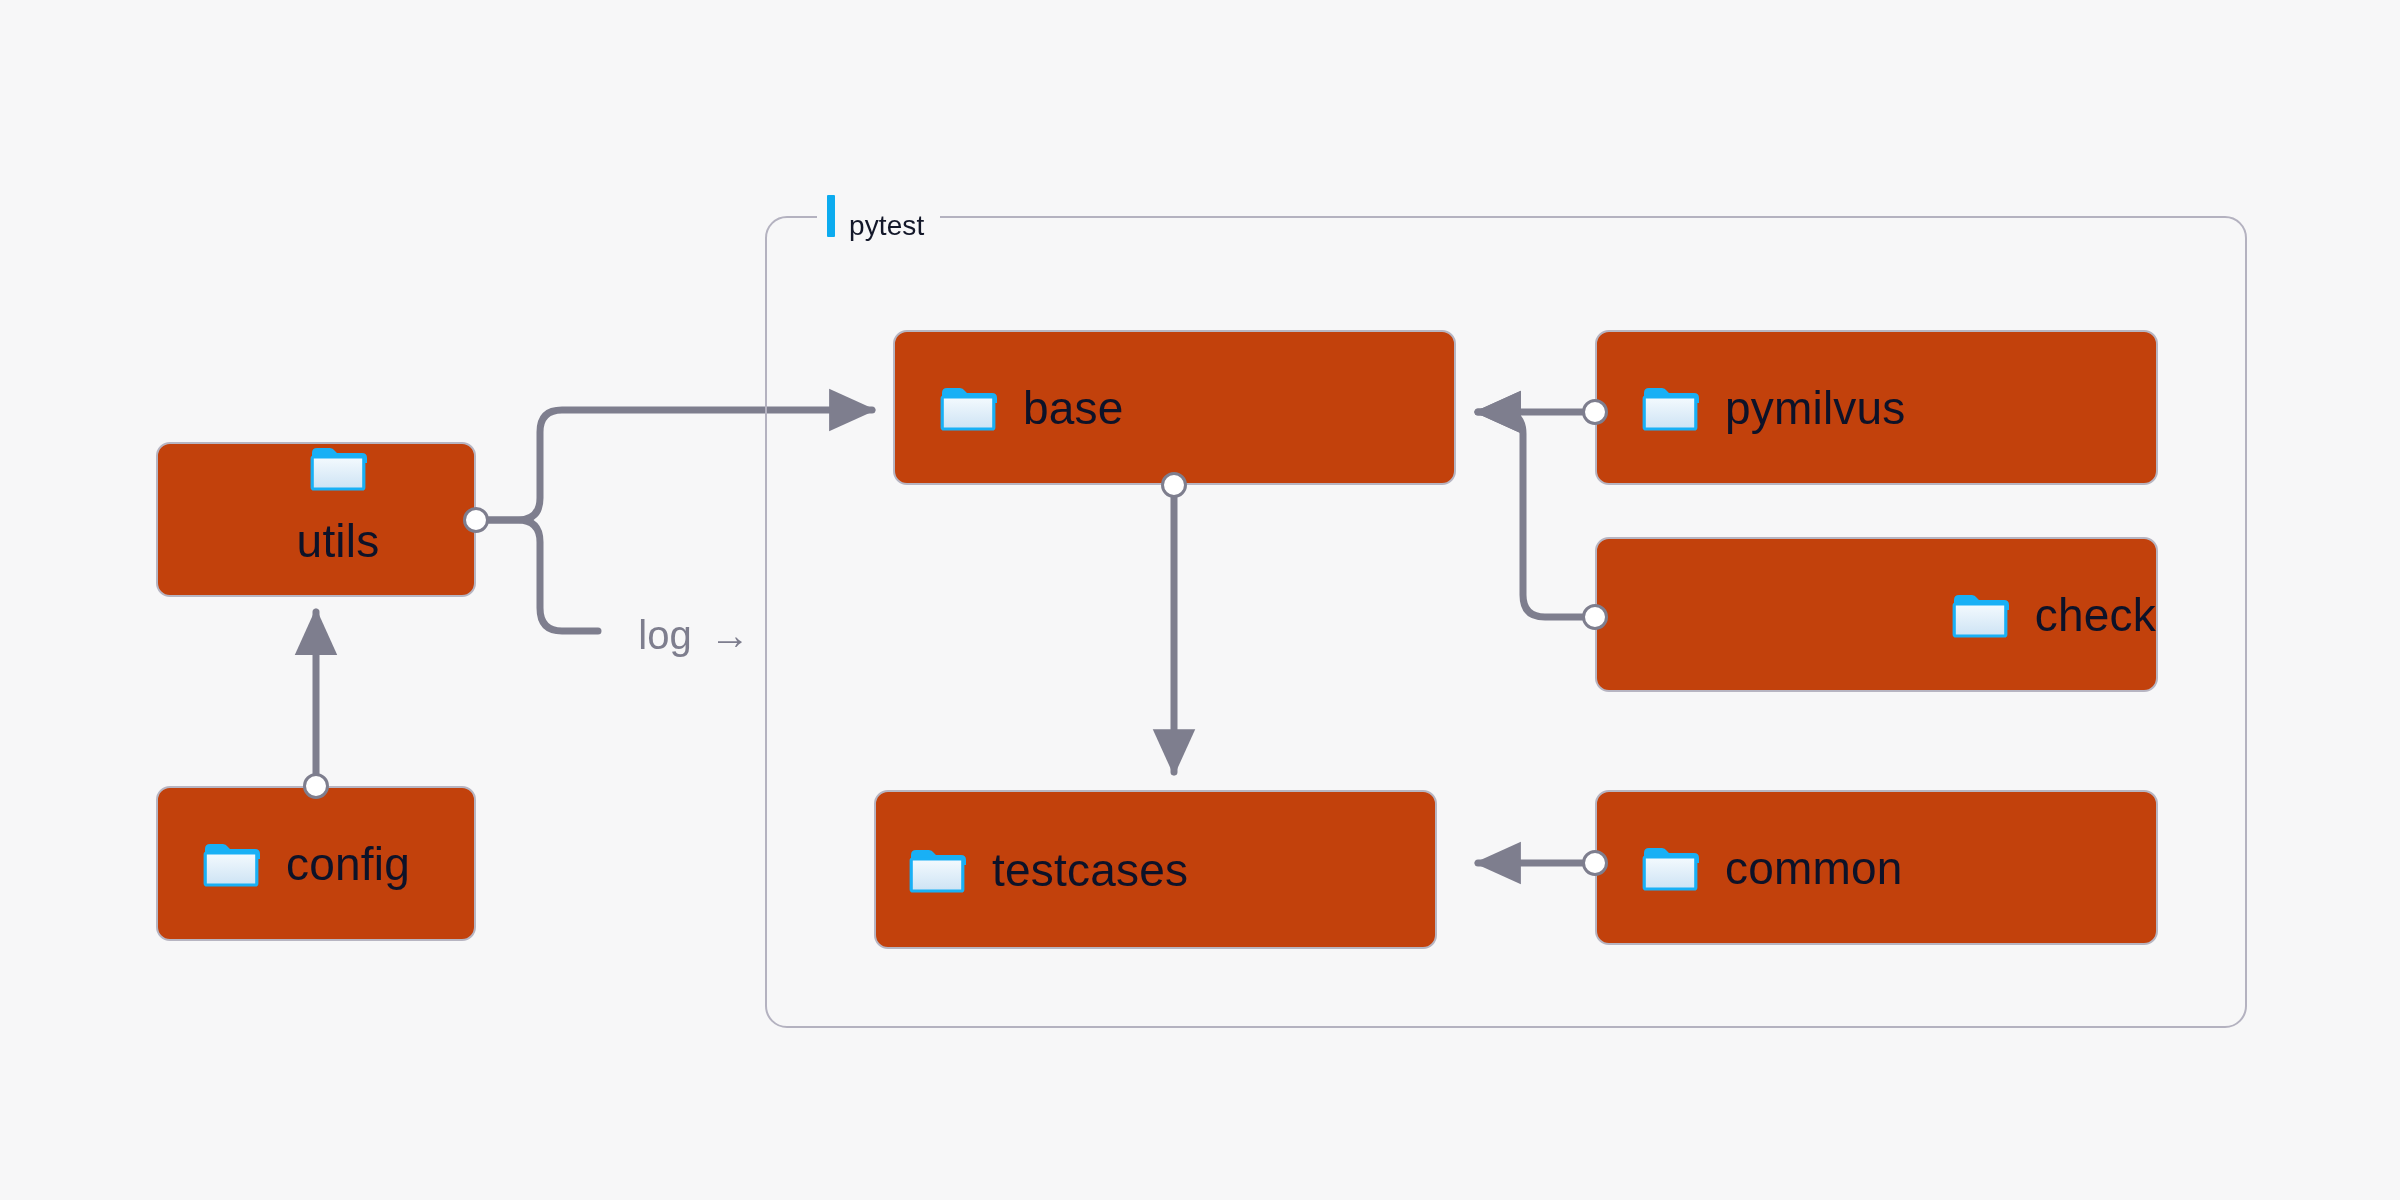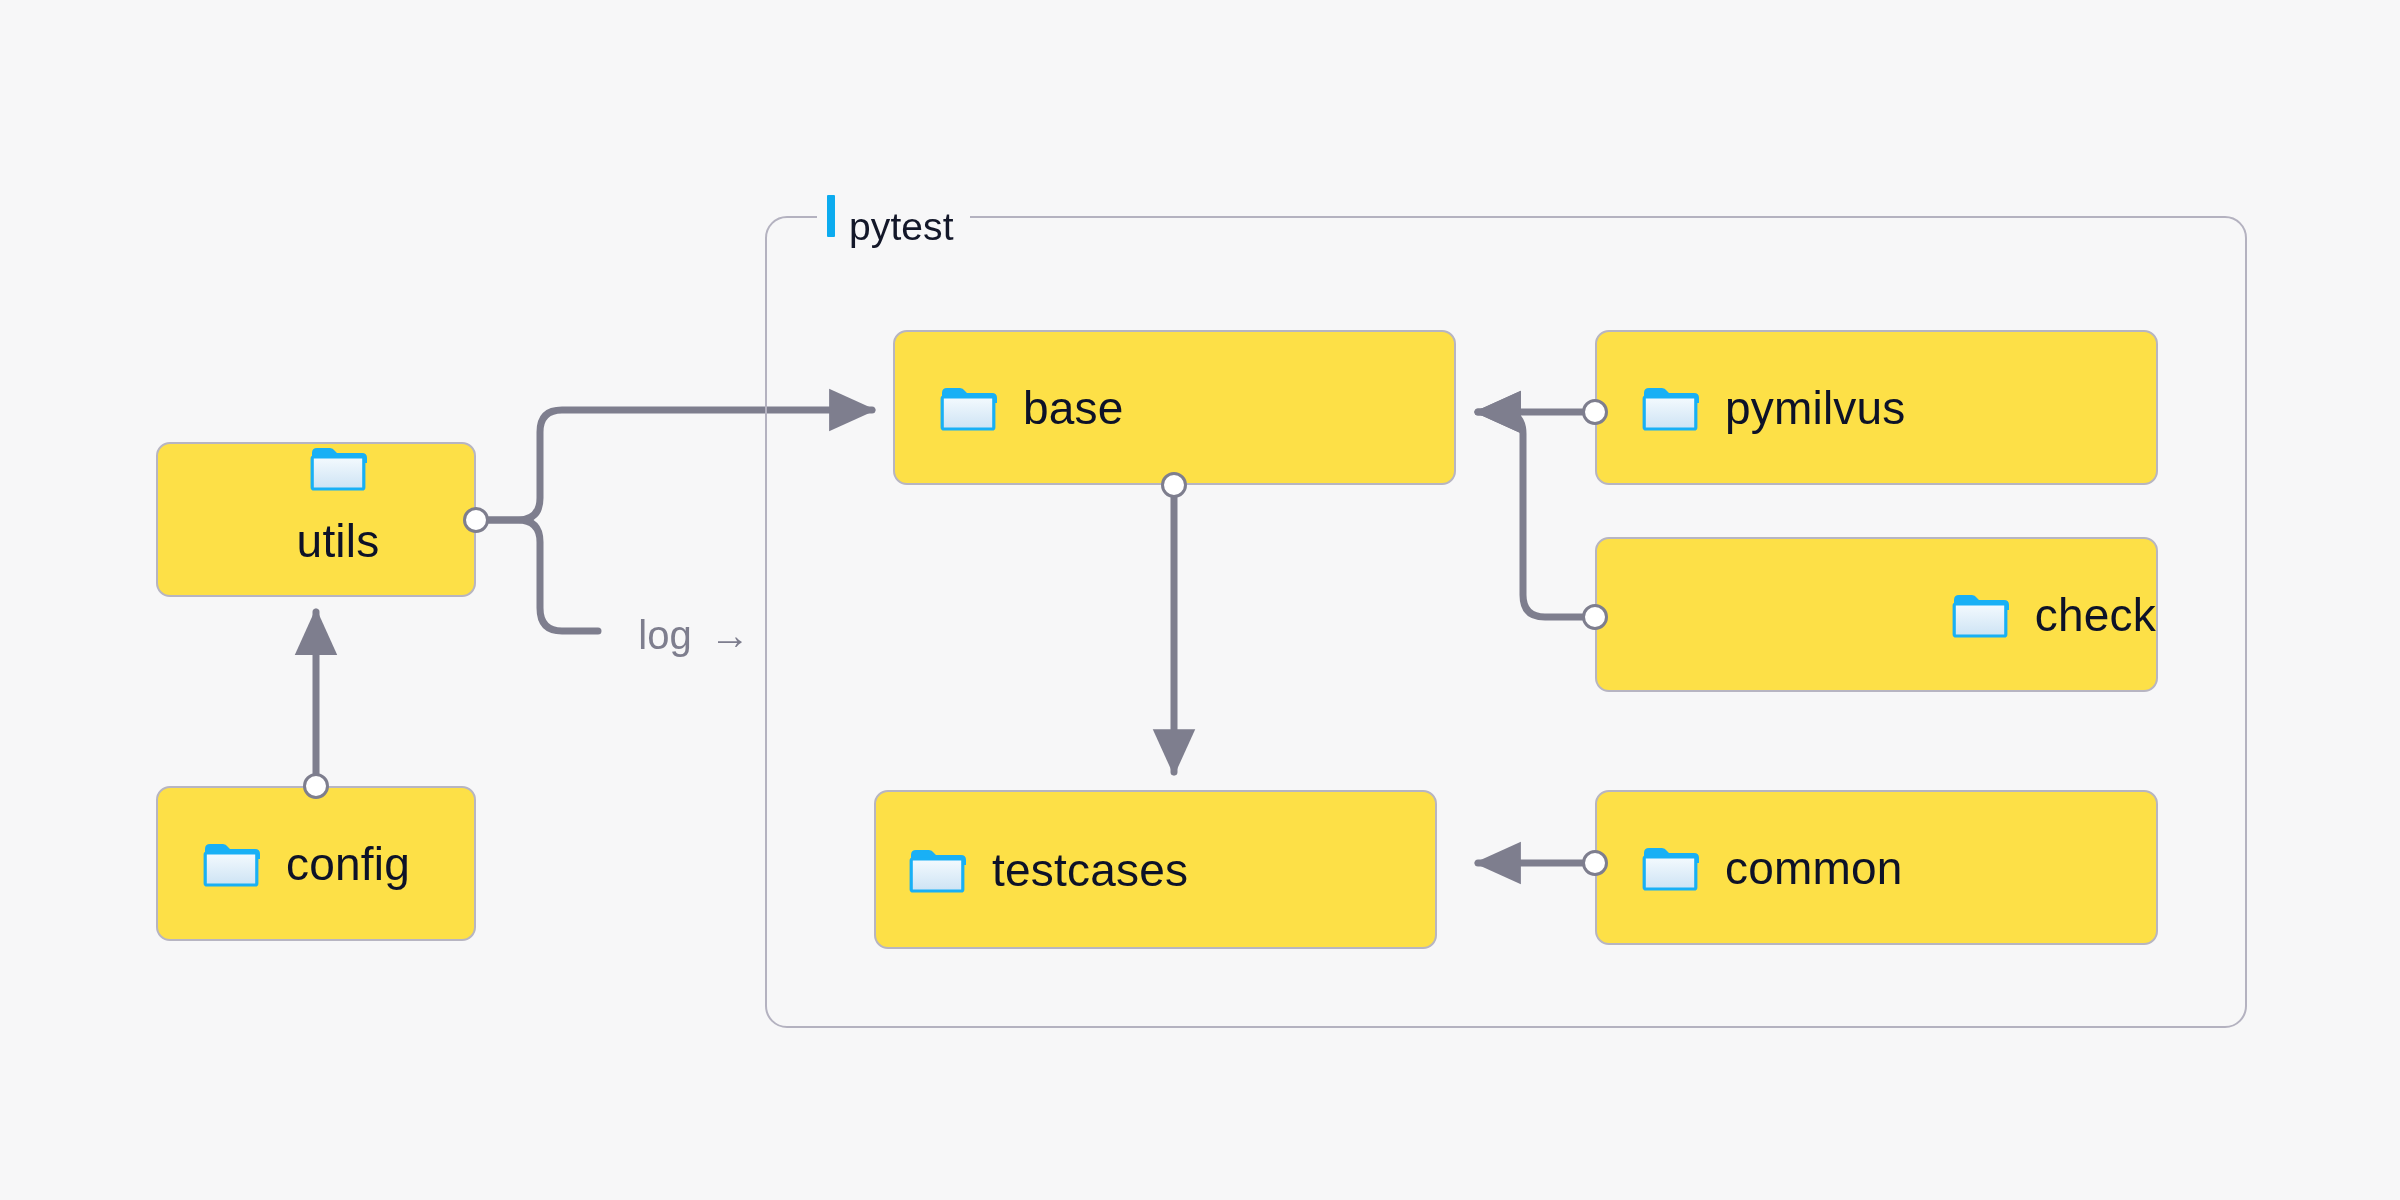--- a/index.html
+++ b/index.html
@@ -50,32 +50,32 @@
     box-sizing: border-box;
   }
   .group-label .bar {
     width: 8px;
     height: 42px;
     background: #0cabef;
     border-radius: 1px;
     flex: none;
   }
   .group-label .glabel {
-    font-size: 39px;
+    font-size: 28px;
     color: #131729;
     letter-spacing: 0.1px;
     line-height: 1;
     white-space: nowrap;
     margin-top: 20px;
   }
 
   
   .node {
     position: absolute;
-    background: #fde047;
+    background: #c2410c;
     border: 2.5px solid #b7b5c2;
     border-radius: 14px;
     box-sizing: border-box;
     display: flex;
     align-items: center;
     padding-left: 44px;
     gap: 26px;
   }
   .node .nlabel {
     font-size: 46px;

